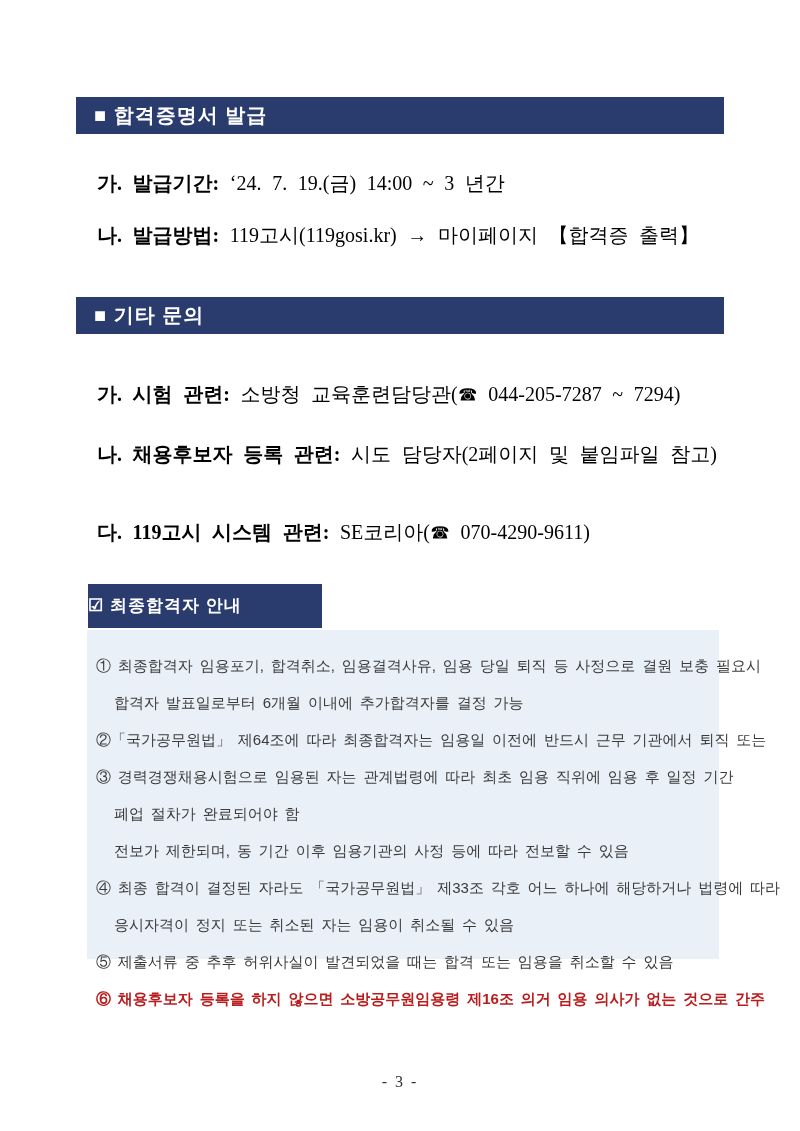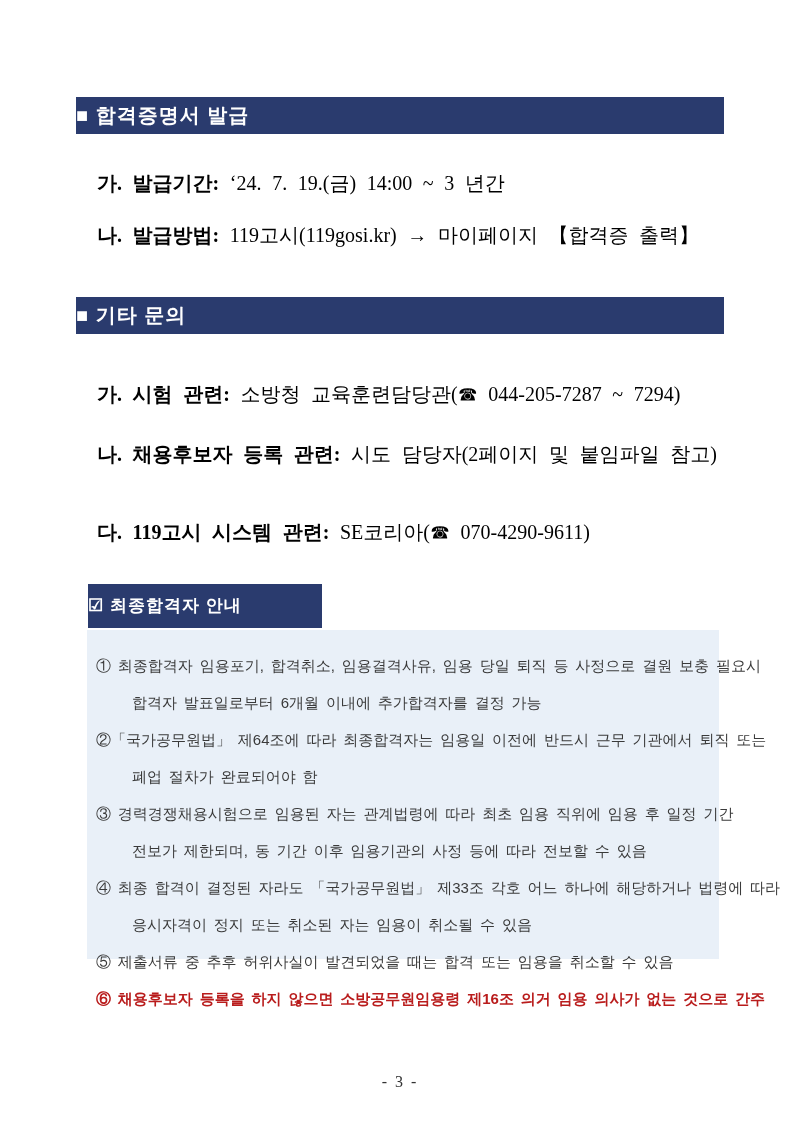--- a/index.html
+++ b/index.html
@@ -10,21 +10,21 @@
     font-family:"Liberation Serif", serif;
     color:#000;
     overflow:hidden;
   }
   .section-bar {
     position:absolute; left:76px; width:648px; height:37px;
     background:#2a3b6e;
     color:#ffffff;
     font-family:"Liberation Sans", sans-serif;
     font-weight:bold; font-size:20px; line-height:37px;
-    box-sizing:border-box;
+    padding-left:18px; box-sizing:border-box;
     letter-spacing:1px;
     white-space:nowrap;
   }
   .bar-1 { top:97px; }
   .bar-2 { top:297px; }
   .body-line {
     position:absolute; left:97px;
     font-family:"Liberation Serif", serif;
     font-size:20px; line-height:26px;
     color:#000;
@@ -54,21 +54,21 @@
     padding-top:17px;
   }
   .nl {
     font-family:"Liberation Sans", sans-serif;
     font-size:15px; color:#3a3a3a;
     line-height:37px; height:37px;
     padding-left:9px;
     word-spacing:0.18em;
     white-space:nowrap;
   }
-  .nl.c { padding-left:45px; }
+  .nl.c { padding-left:27px; }
   .nl.b { font-weight:bold; color:#b91c1c; }
   .footer {
     position:absolute; left:0; top:1073px; width:100%;
     text-align:center;
     font-family:"Liberation Serif", serif;
     font-size:16px; color:#333;
     letter-spacing:2px;
   }
 </style>
 </head>
@@ -102,22 +102,22 @@
   </div>
 
   <div class="notice-tab">
     <span>☑ 최종합격자 안내</span>
   </div>
 
   <div class="notice-panel">
     <div class="nl">① 최종합격자 임용포기, 합격취소, 임용결격사유, 임용 당일 퇴직 등 사정으로 결원 보충 필요시</div>
     <div class="nl c">합격자 발표일로부터 6개월 이내에 추가합격자를 결정 가능</div>
     <div class="nl">②「국가공무원법」 제64조에 따라 최종합격자는 임용일 이전에 반드시 근무 기관에서 퇴직 또는</div>
+    <div class="nl">③ 경력경쟁채용시험으로 임용된 자는 관계법령에 따라 최초 임용 직위에 임용 후 일정 기간</div>
     <div class="nl c">폐업 절차가 완료되어야 함</div>
-    <div class="nl">③ 경력경쟁채용시험으로 임용된 자는 관계법령에 따라 최초 임용 직위에 임용 후 일정 기간</div>
     <div class="nl c">전보가 제한되며, 동 기간 이후 임용기관의 사정 등에 따라 전보할 수 있음</div>
     <div class="nl">④ 최종 합격이 결정된 자라도 「국가공무원법」 제33조 각호 어느 하나에 해당하거나 법령에 따라</div>
     <div class="nl c">응시자격이 정지 또는 취소된 자는 임용이 취소될 수 있음</div>
     <div class="nl">⑤ 제출서류 중 추후 허위사실이 발견되었을 때는 합격 또는 임용을 취소할 수 있음</div>
     <div class="nl b">⑥ 채용후보자 등록을 하지 않으면 소방공무원임용령 제16조 의거 임용 의사가 없는 것으로 간주</div>
   </div>
 
   <div class="footer">- 3 -</div>
 
 </div>

